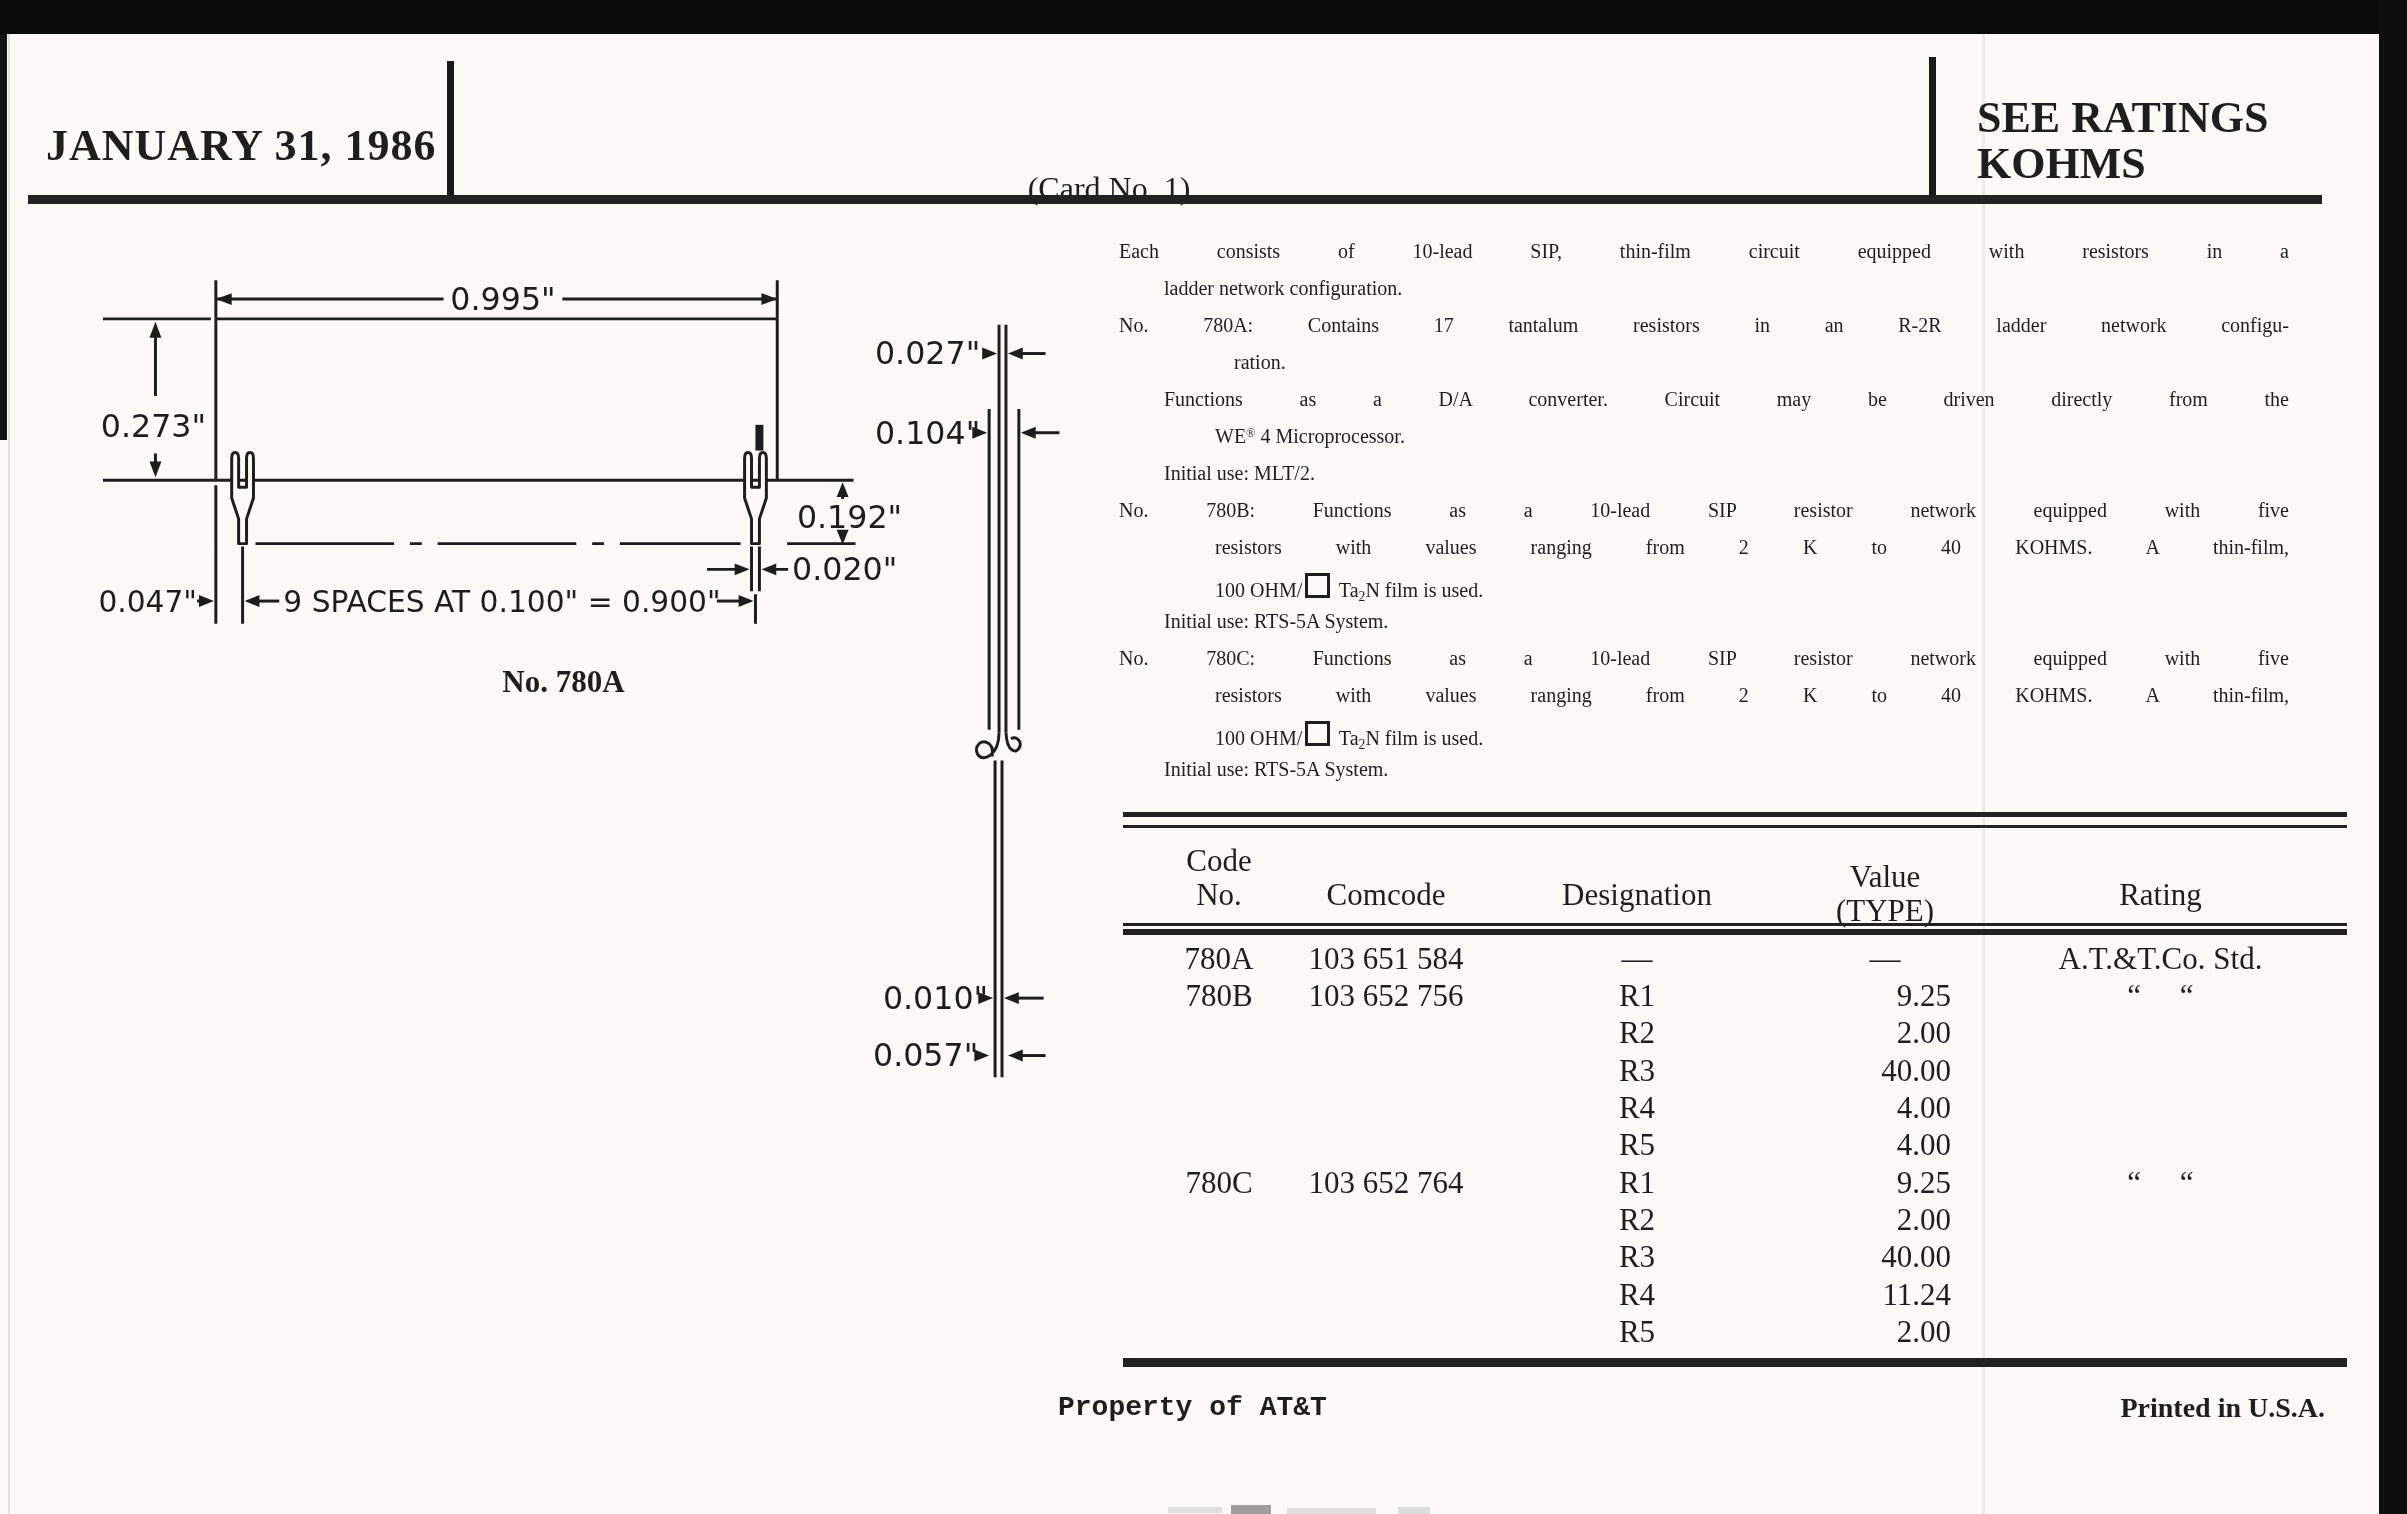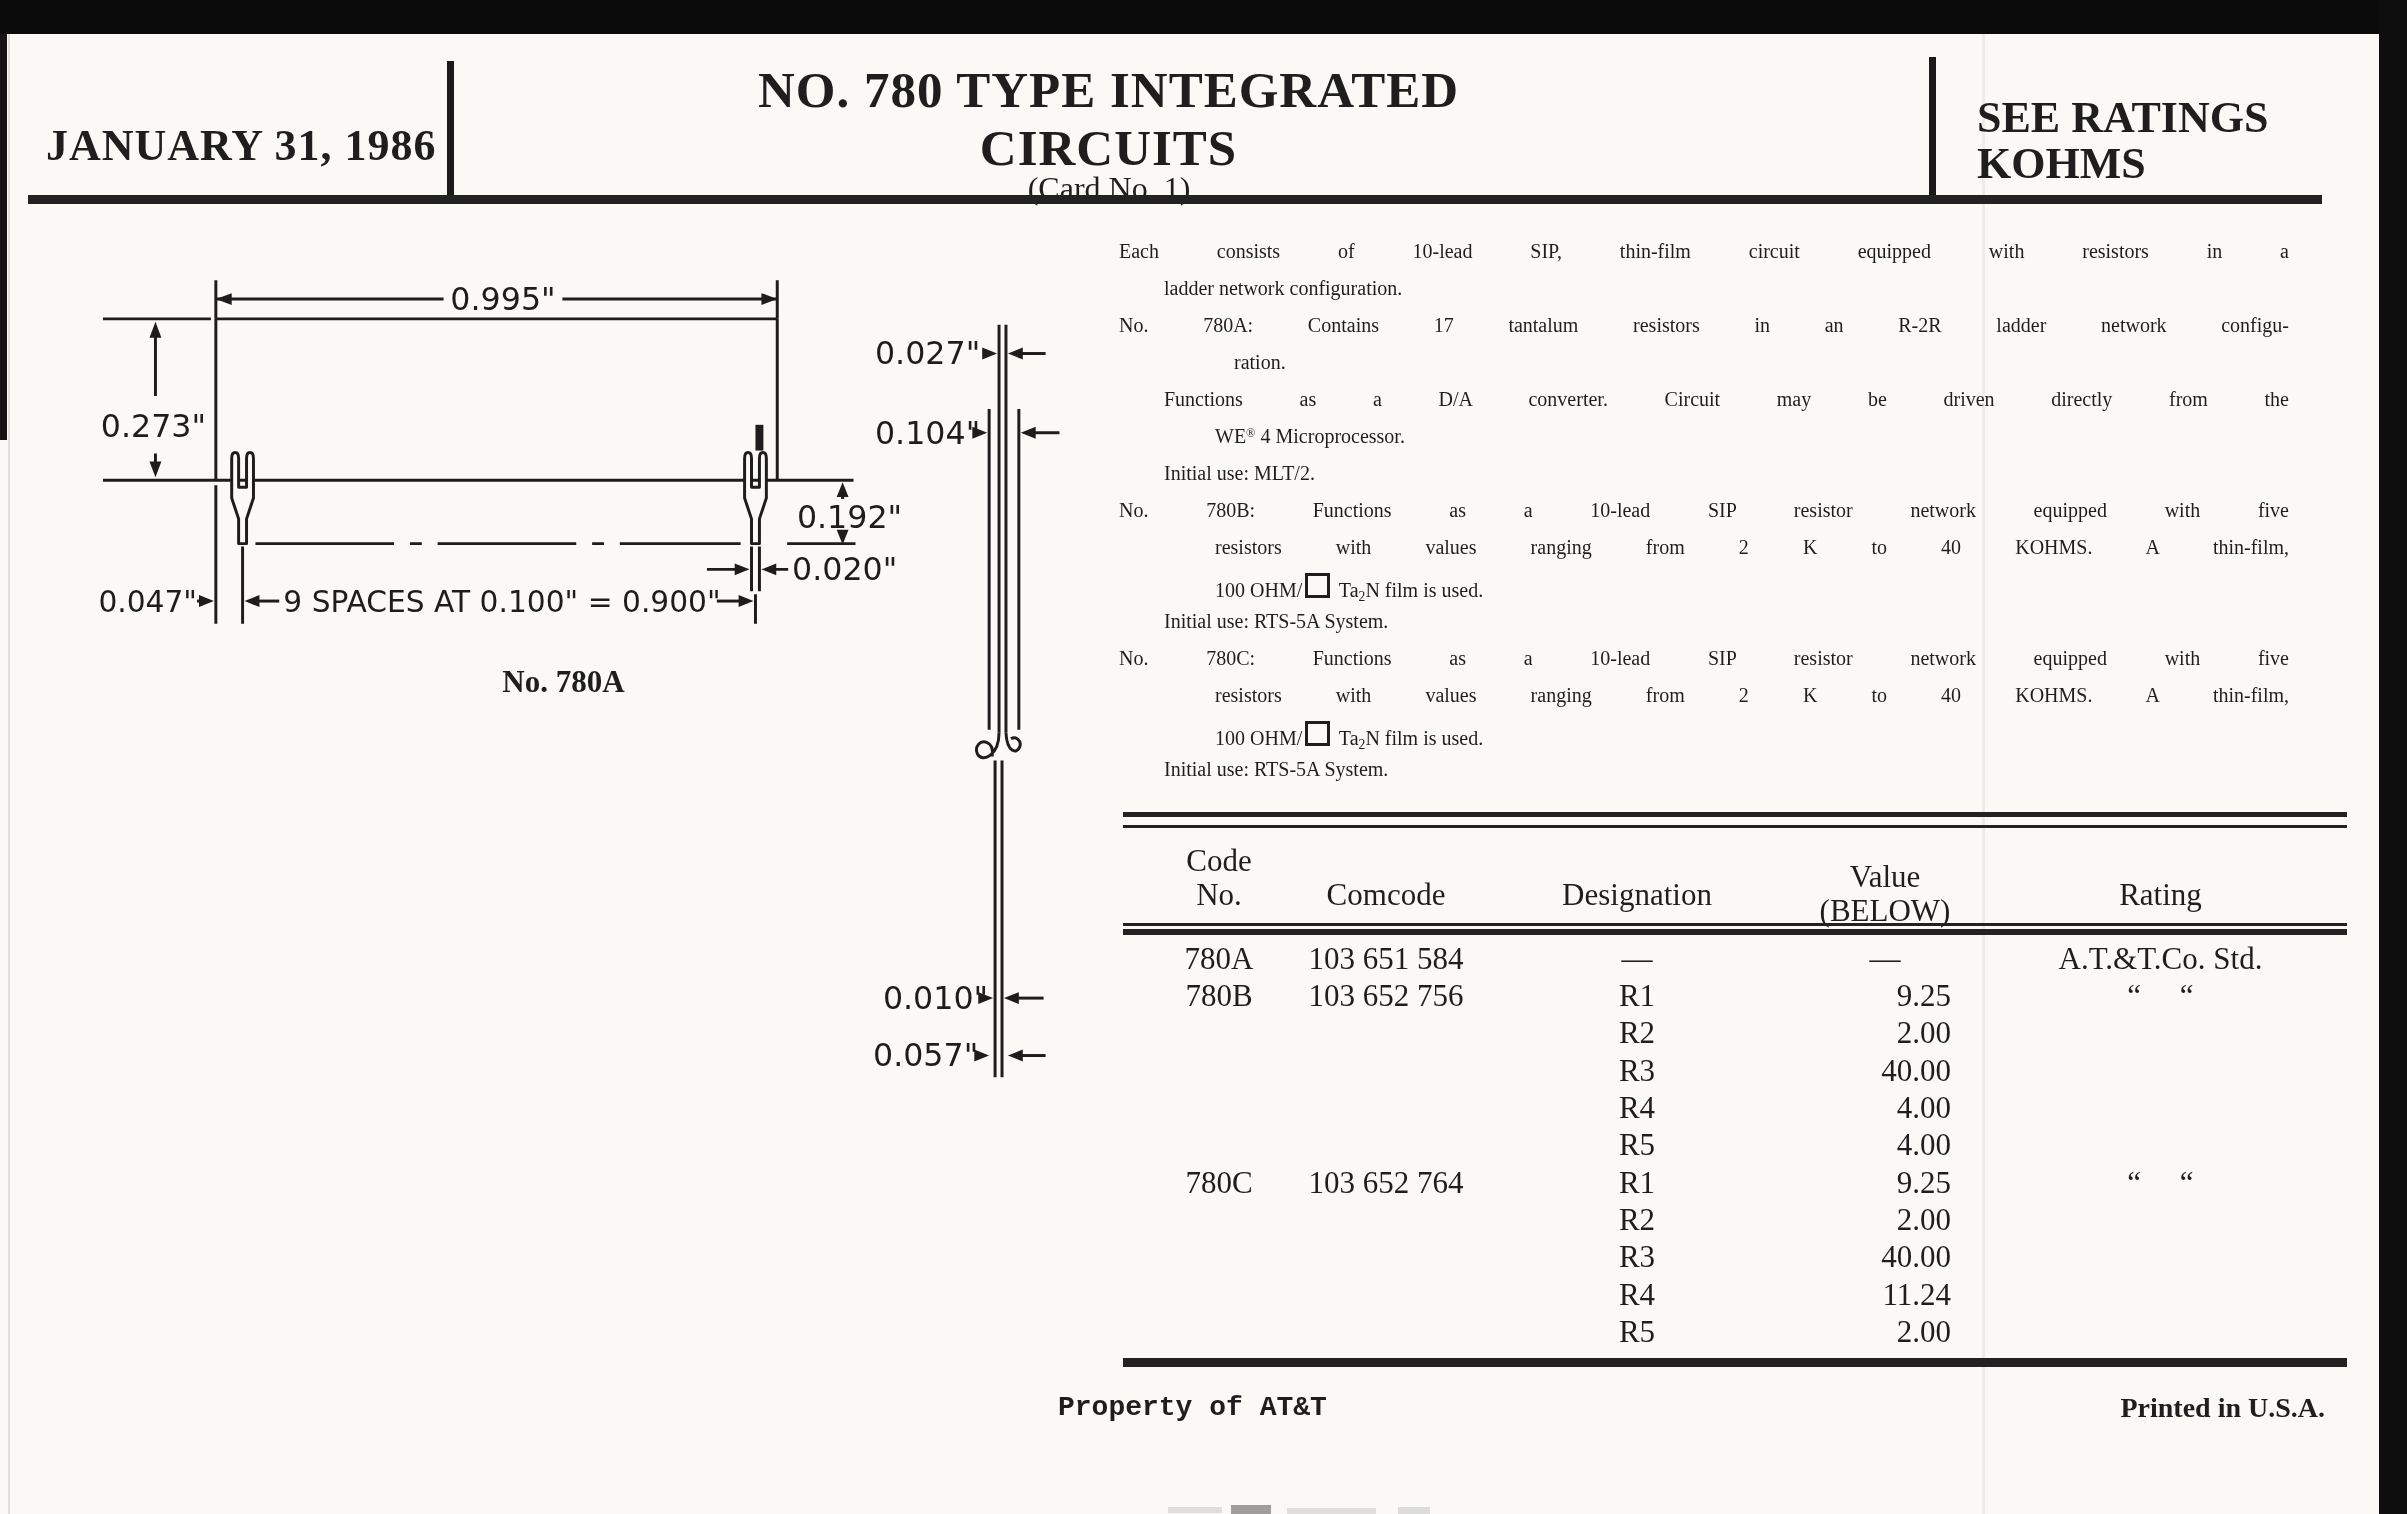--- a/index.html
+++ b/index.html
@@ -66,21 +66,20 @@
 
   <div class="topbar"></div>
   <div class="rightbar"></div>
   <div class="leftbar"></div>
   <div class="leftline"></div>
   <div class="crease"></div>
 
   <div class="date">JANUARY 31, 1986</div>
   <div class="vr vr-l"></div>
   <div class="vr vr-r"></div>
-  <div class="title">NO. 780 TYPE INTEGRATED CIRCUITS</div>
   <div class="sub2">(Card No. 1)</div>
   <div class="ratings">
     <div>SEE RATINGS</div>
     <div>KOHMS</div>
   </div>
   <div class="hrule"></div>
 
   <svg class="dwg" viewBox="0 0 2432 1530">
 
     <path class="ln" d="M218,283 V322 M785,283 V322"></path>
@@ -178,21 +177,21 @@
     <div class="rule r1"></div>
     <div class="rule r2"></div>
     <div class="hrow1 abs" style="left:0;width:1224px;">
       <span class="hcell hc1">Code</span>
       <span class="hcell hc4">Value</span>
     </div>
     <div class="hrow2 abs" style="left:0;width:1224px;">
       <span class="hcell hc1">No.</span>
       <span class="hcell hc2">Comcode</span>
       <span class="hcell hc3">Designation</span>
-      <span class="hcell hc4">(BELOW)</span>
+      <span class="hcell hc4">(TYPE)</span>
       <span class="hcell hc5">Rating</span>
     </div>
     <div class="rule r3"></div>
     <div class="rule r4"></div>
     <div>
         <div class="trow" style="top: 129px;">
           <span class="cell c1">780A</span>
           <span class="cell c2">103 651 584</span>
           <span class="cell c3">—</span>
           <span class="cell c4 dashv">—</span>

